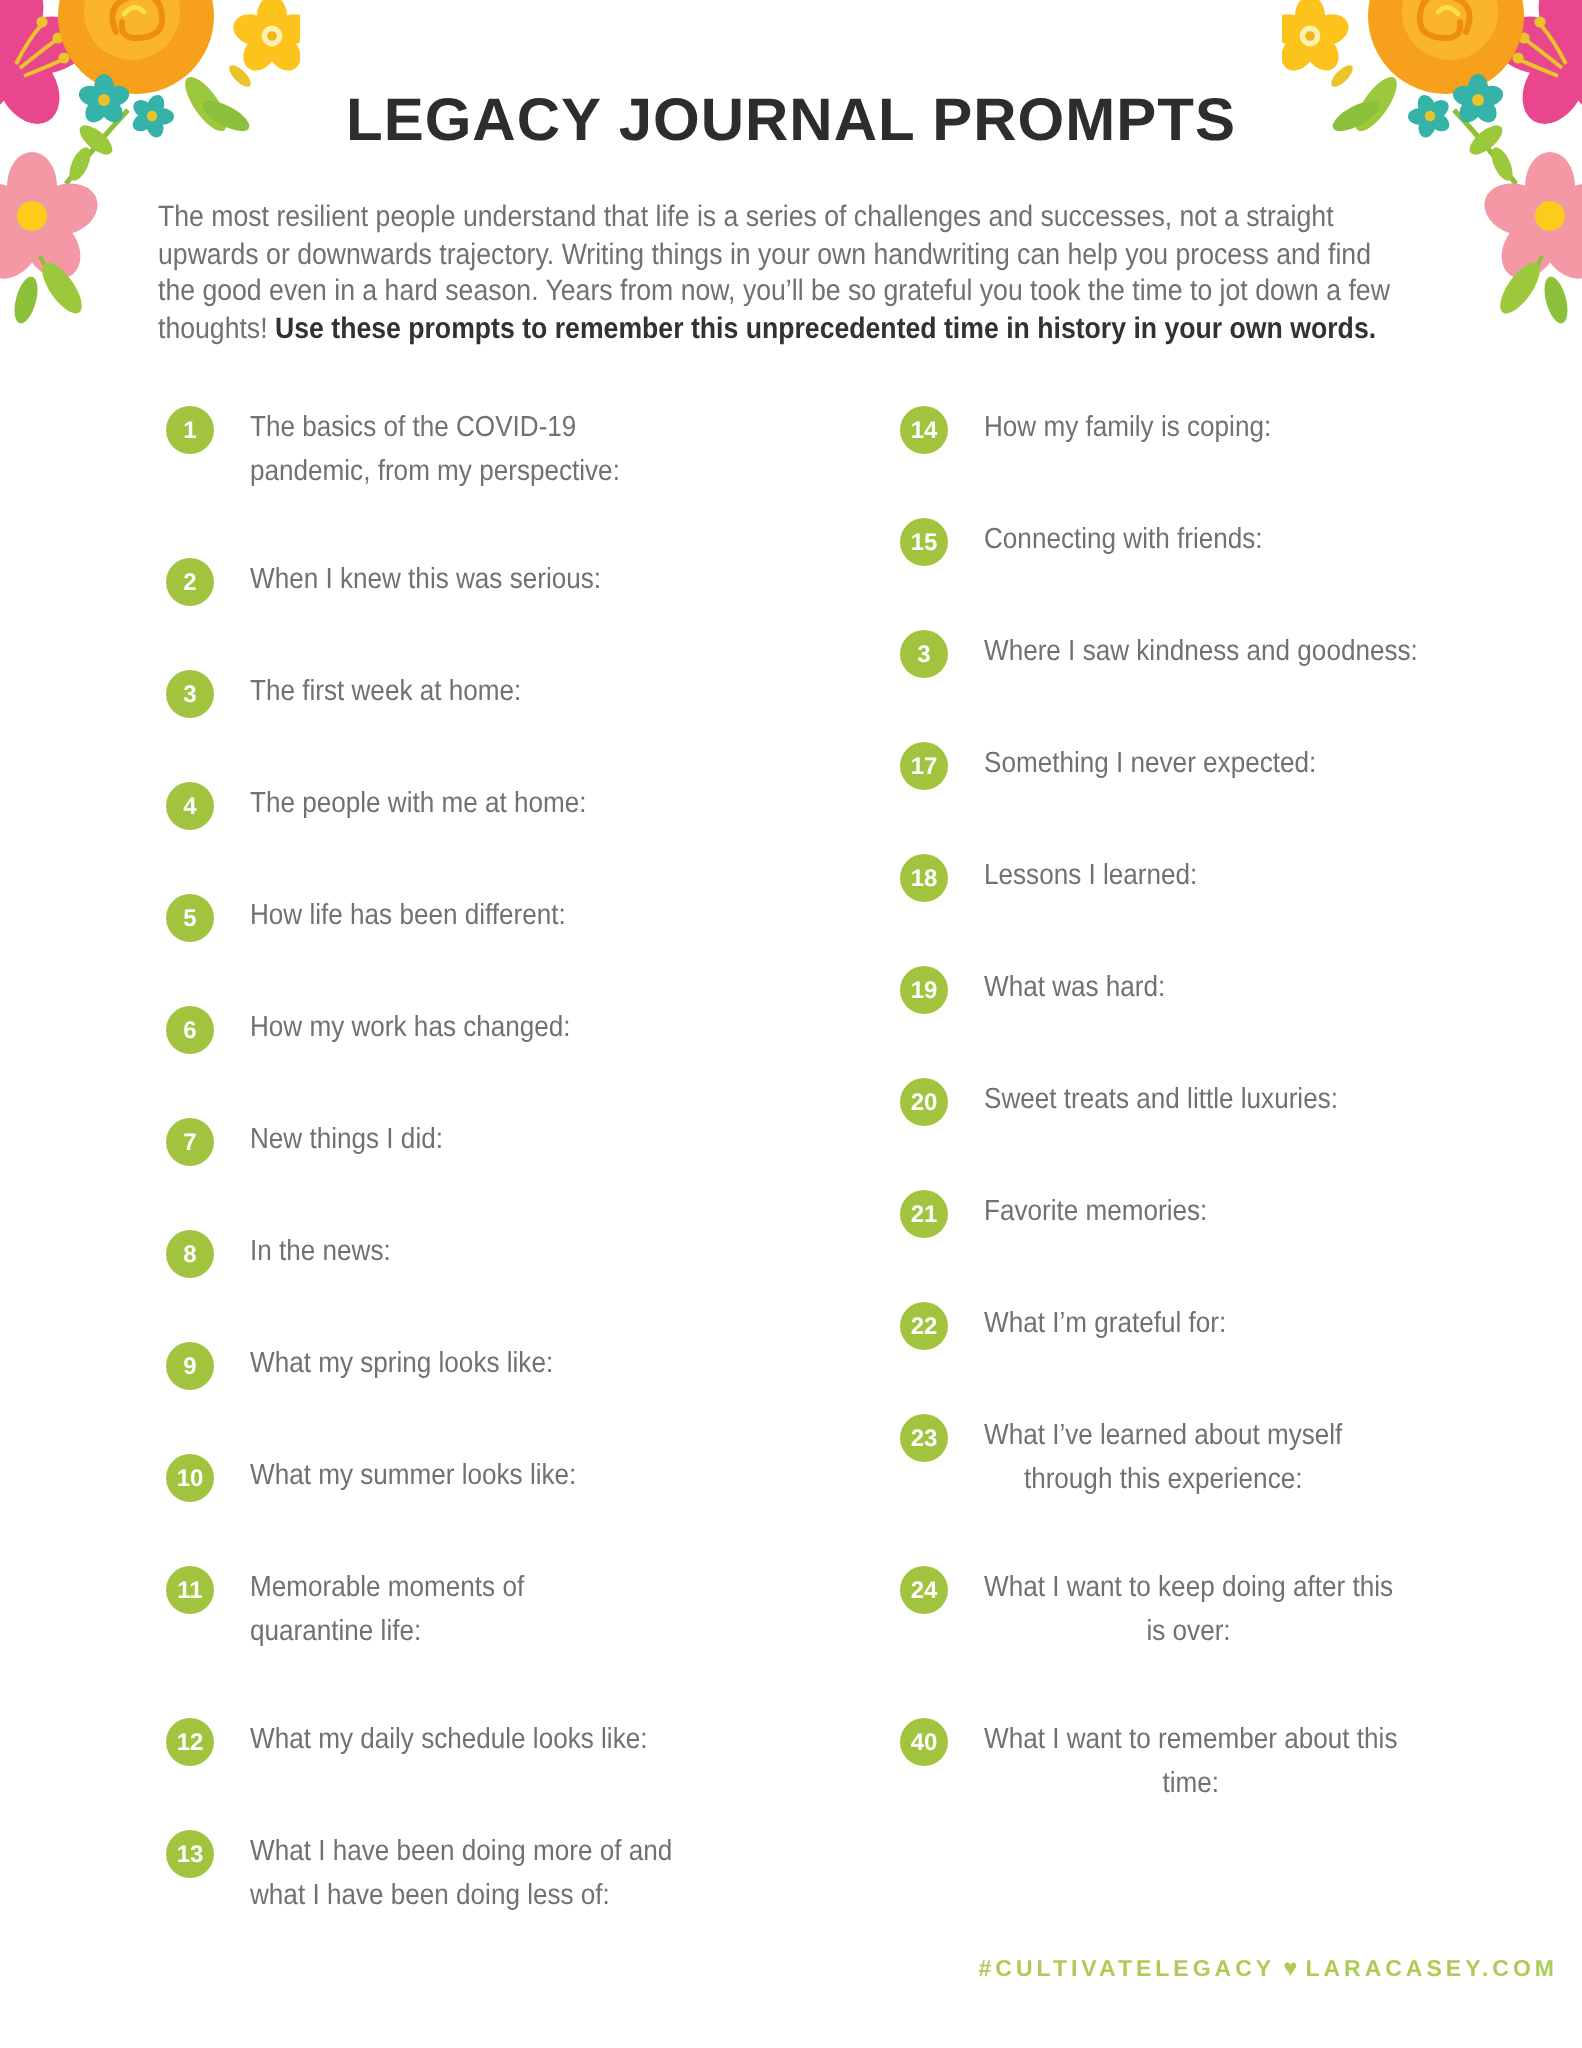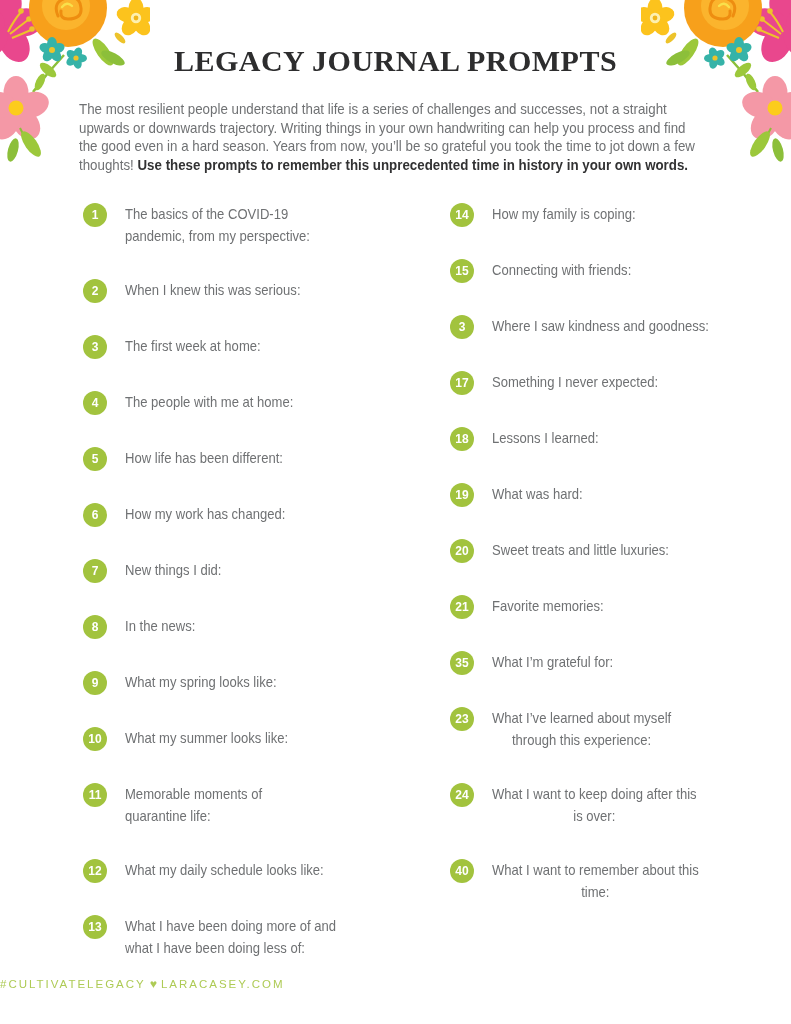--- a/index.html
+++ b/index.html
@@ -15,21 +15,20 @@
   .corner { position: absolute; top: 0; }
   .corner-left  { left: 0; }
   .corner-right { right: 0; transform: scaleX(-1); transform-origin: center; }
 
   
   h1.title {
     position: absolute; top: 44px; left: 0; right: 0; margin: 0;
     text-align: center;
     font-size: 30px; font-weight: 700; letter-spacing: 0.5px;
     color: var(--title-ink, #2d2d2e);
-    font-family: Liberation Serif, serif;
   }
 
   
   .intro {
     position: absolute; top: 100px; left: 79px; width: 730px; margin: 0;
     font-size: 14.8px; line-height: 18.7px;
     color: var(--body-gray, #6f7173);
     white-space: pre-line;
     transform: scaleX(0.9); transform-origin: 0 0;
   }
@@ -52,23 +51,23 @@
     font-size: 14.5px; line-height: 21.5px;
     color: var(--body-gray, #6f7173);
     white-space: pre-line;
     padding-top: 1px;
     transform: scaleX(0.9); transform-origin: 0 0;
   }
 
   
   .footer {
     position: absolute; top: 977px; left: 0; right: 12px;
-    text-align: left;
+    text-align: right;
     color: var(--footer-green, #aecb55);
-    font-size: 11.5px; font-weight: 400; letter-spacing: 2px;
+    font-size: 11.5px; font-weight: 700; letter-spacing: 2px;
   }
   .footer .heart { letter-spacing: 0; padding: 0 4px; font-size: 12px; }
 </style>
 </head>
 <body>
 
 <div class="page">
 
   <svg class="corner corner-left" width="150" height="190" viewBox="0 0 150 190" aria-hidden="true">
 
@@ -396,21 +395,21 @@
       </div>
       <div class="prompt-item">
         <span class="badge">20</span>
         <span class="prompt-text">Sweet treats and little luxuries:</span>
       </div>
       <div class="prompt-item">
         <span class="badge">21</span>
         <span class="prompt-text">Favorite memories:</span>
       </div>
       <div class="prompt-item">
-        <span class="badge">35</span>
+        <span class="badge">22</span>
         <span class="prompt-text">What I’m grateful for:</span>
       </div>
       <div class="prompt-item">
         <span class="badge">23</span>
         <span class="prompt-text">What I’ve learned about myself
 through this experience:</span>
       </div>
       <div class="prompt-item">
         <span class="badge">24</span>
         <span class="prompt-text">What I want to keep doing after this

